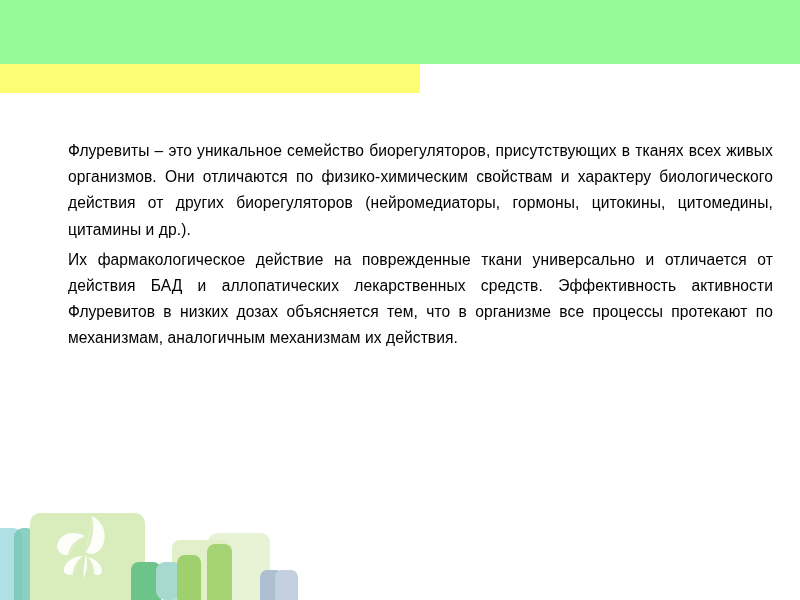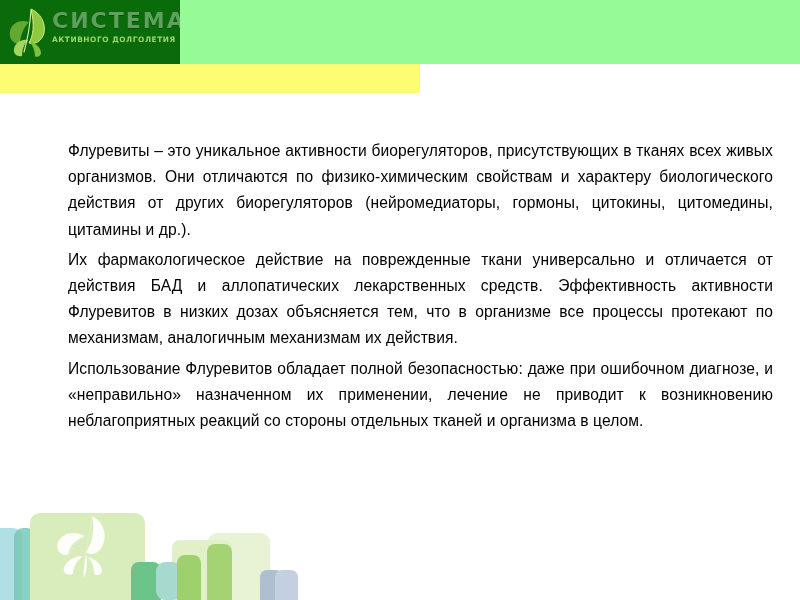--- a/index.html
+++ b/index.html
@@ -94,43 +94,26 @@
     position:absolute;left:52px;bottom:18px;width:68px;height:68px;
   }
 </style>
 </head>
 <body>
 
 <div class="slide">
 
   <div class="header-green"></div>
 
-  <div class="logo-box">
-    <svg class="logo-leaf" viewBox="0 0 46 52">
-      <g>
-        <path d="M24 3 C33 7 39 16 37 27 C35 35 28 39 22 37 C26 30 28 20 24 3 Z" fill="#8fc93f"></path>
-        <path d="M24 3 C33 7 39 16 37 27 C35 35 28 39 22 37 C26 30 28 20 24 3 Z" fill="none" stroke="#cdea8a" stroke-width="1"></path>
-        <path d="M22 16 C13 13 5 17 3 25 C1.5 32 6 38 13 38 C13 31 16 22 22 16 Z" fill="#63a832"></path>
-        <path d="M21 34 C14 33 8 37 7 43 C6.2 48 10 51 15 50 C15 44 17 38 21 34 Z" fill="#a4d65e"></path>
-        <path d="M23 36 C29 37 34 42 34 47 C34 50 31 51.5 28 50.5 C28 45 26 40 23 36 Z" fill="#7fbf3f"></path>
-        <path d="M24 4 C23 20 21 32 17 46" fill="none" stroke="#d6eeab" stroke-width="1.1" stroke-linecap="round"></path>
-      </g>
-    </svg>
-    <div class="logo-text-wrap">
-      <div class="logo-title">СИСТЕМА</div>
-      <div class="logo-sub">АКТИВНОГО ДОЛГОЛЕТИЯ</div>
-    </div>
-  </div>
 
   <div class="header-yellow"></div>
 
   <div class="content">
-    <p class="para">Флуревиты – это уникальное активности биорегуляторов, присутствующих в тканях всех живых организмов. Они отличаются по физико-химическим свойствам и характеру биологического действия от других биорегуляторов (нейромедиаторы, гормоны, цитокины, цитомедины, цитамины и др.).</p>
+    <p class="para">Флуревиты – это уникальное семейство биорегуляторов, присутствующих в тканях всех живых организмов. Они отличаются по физико-химическим свойствам и характеру биологического действия от других биорегуляторов (нейромедиаторы, гормоны, цитокины, цитомедины, цитамины и др.).</p>
     <p class="para">Их фармакологическое действие  на поврежденные ткани универсально и отличается от действия БАД и аллопатических лекарственных средств. Эффективность активности Флуревитов в низких дозах объясняется тем, что в организме все процессы протекают по механизмам, аналогичным механизмам их действия.</p>
-    <p class="para">Использование Флуревитов обладает полной безопасностью: даже при ошибочном диагнозе, и «неправильно» назначенном их применении, лечение не приводит к возникновению неблагоприятных реакций со стороны отдельных тканей и организма в целом.</p>
   </div>
 
   <div class="deco">
     <div class="blk blk-teal-a"></div>
     <div class="blk blk-teal-b"></div>
     <div class="blk blk-bigpanel"></div>
     <div class="blk blk-pale-right"></div>
     <div class="blk blk-pale-mid"></div>
     <div class="blk blk-green-1"></div>
     <div class="blk blk-teal-2"></div>

